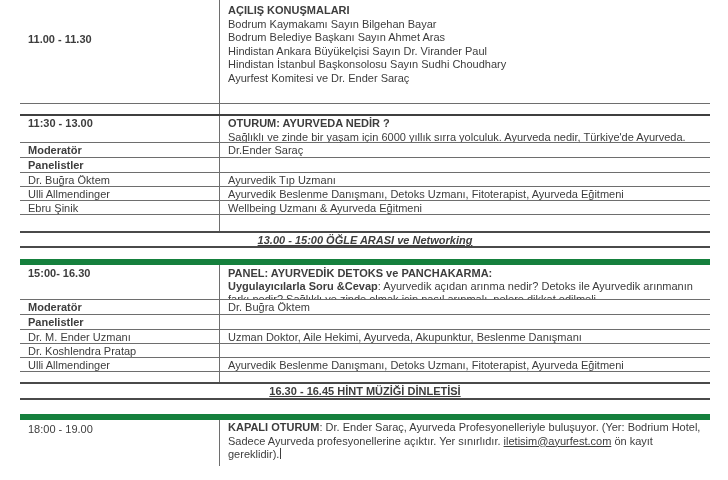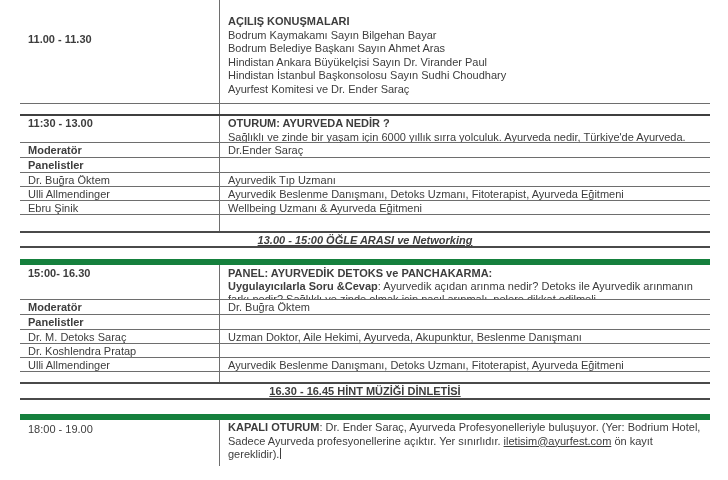--- a/index.html
+++ b/index.html
@@ -14,21 +14,21 @@
   }
   .tbl { margin-left:20px; width:690px; }
   .row { display:flex; box-sizing:border-box; }
   .c1 { flex:0 0 200px; width:200px; border-right:1px solid #6e6e6e; padding:1px 8px 0 8px; box-sizing:border-box; overflow:hidden; }
   .c2 { flex:1; padding:1px 8px 0 8px; box-sizing:border-box; overflow:hidden; }
   .bb  { border-bottom:1px solid #6e6e6e; }
   .bt2 { border-top:6px solid #15803d; }
   .b { font-weight:bold; }
   .row-opening   { height:104px; border-bottom:1px solid #6e6e6e; }
   .row-opening .c1 { padding-top:33px; }
-  .row-opening .c2 { padding-top:15px; }
+  .row-opening .c2 { padding-top:4px; }
   .gap-div1 { height:12px; border-bottom:2px solid #3f3f3f; }
   .gap-div2 { height:16px; }
   .gap-div4 { height:10px; }
   .gap-plain3 { height:11px; }
   .gap-plain5 { height:14px; }
   .row-s2head { height:27px; }
   .row-s3head { height:41px; line-height:13px; }
   .row-s3head .c1, .row-s3head .c2 { padding-top:2px; }
   .row-mod, .row-panlbl { height:15px; }
   .row-pan { height:14px; }
@@ -120,21 +120,21 @@
       <div class="c1 b">Moderatör</div>
       <div class="c2">Dr. Buğra Öktem</div>
     </div>
 
     <div class="row row-panlbl bb">
       <div class="c1 b">Panelistler</div>
       <div class="c2"></div>
     </div>
 
     <div class="row row-pan bb">
-      <div class="c1">Dr. M. Detoks Saraç</div>
+      <div class="c1">Dr. M. Ender Uzmanı</div>
       <div class="c2">Uzman Doktor, Aile Hekimi, Ayurveda, Akupunktur, Beslenme Danışmanı</div>
     </div>
     <div class="row row-pan bb">
       <div class="c1">Dr. Koshlendra Pratap</div>
     </div>
     <div class="row row-pan bb">
       <div class="c1">Ulli Allmendinger</div>
       <div class="c2">Ayurvedik Beslenme Danışmanı, Detoks Uzmanı, Fitoterapist, Ayurveda Eğitmeni</div>
     </div>
 

